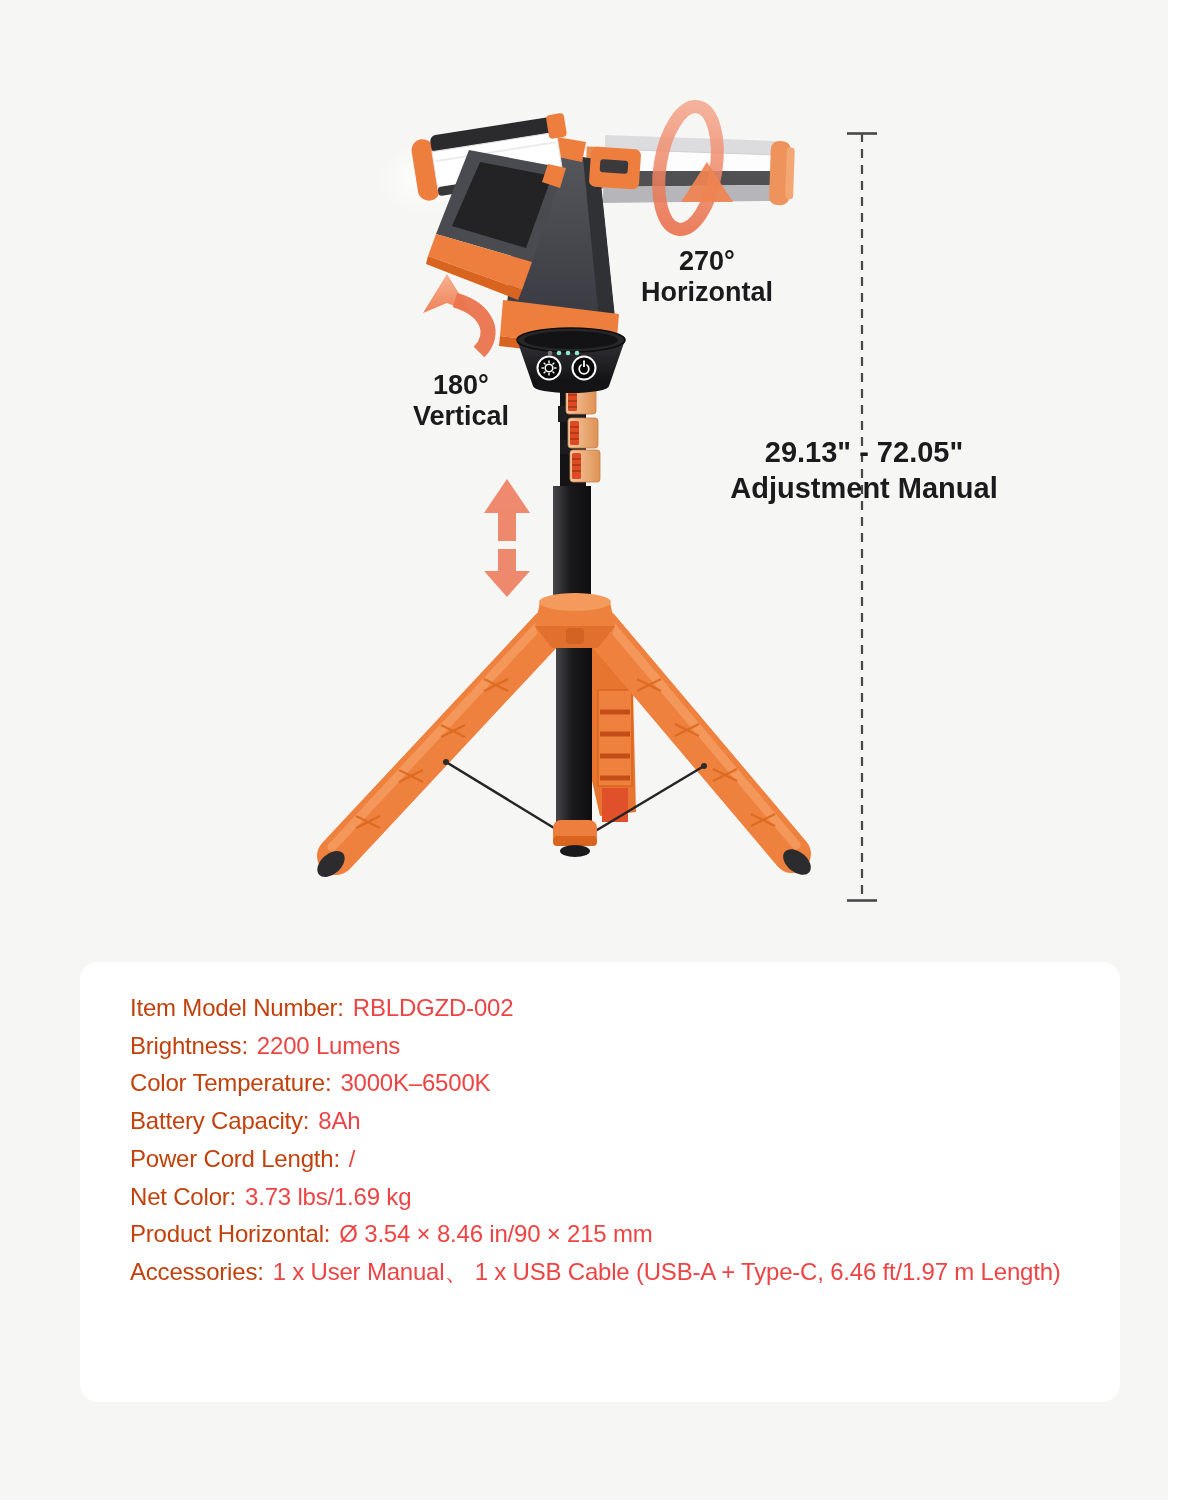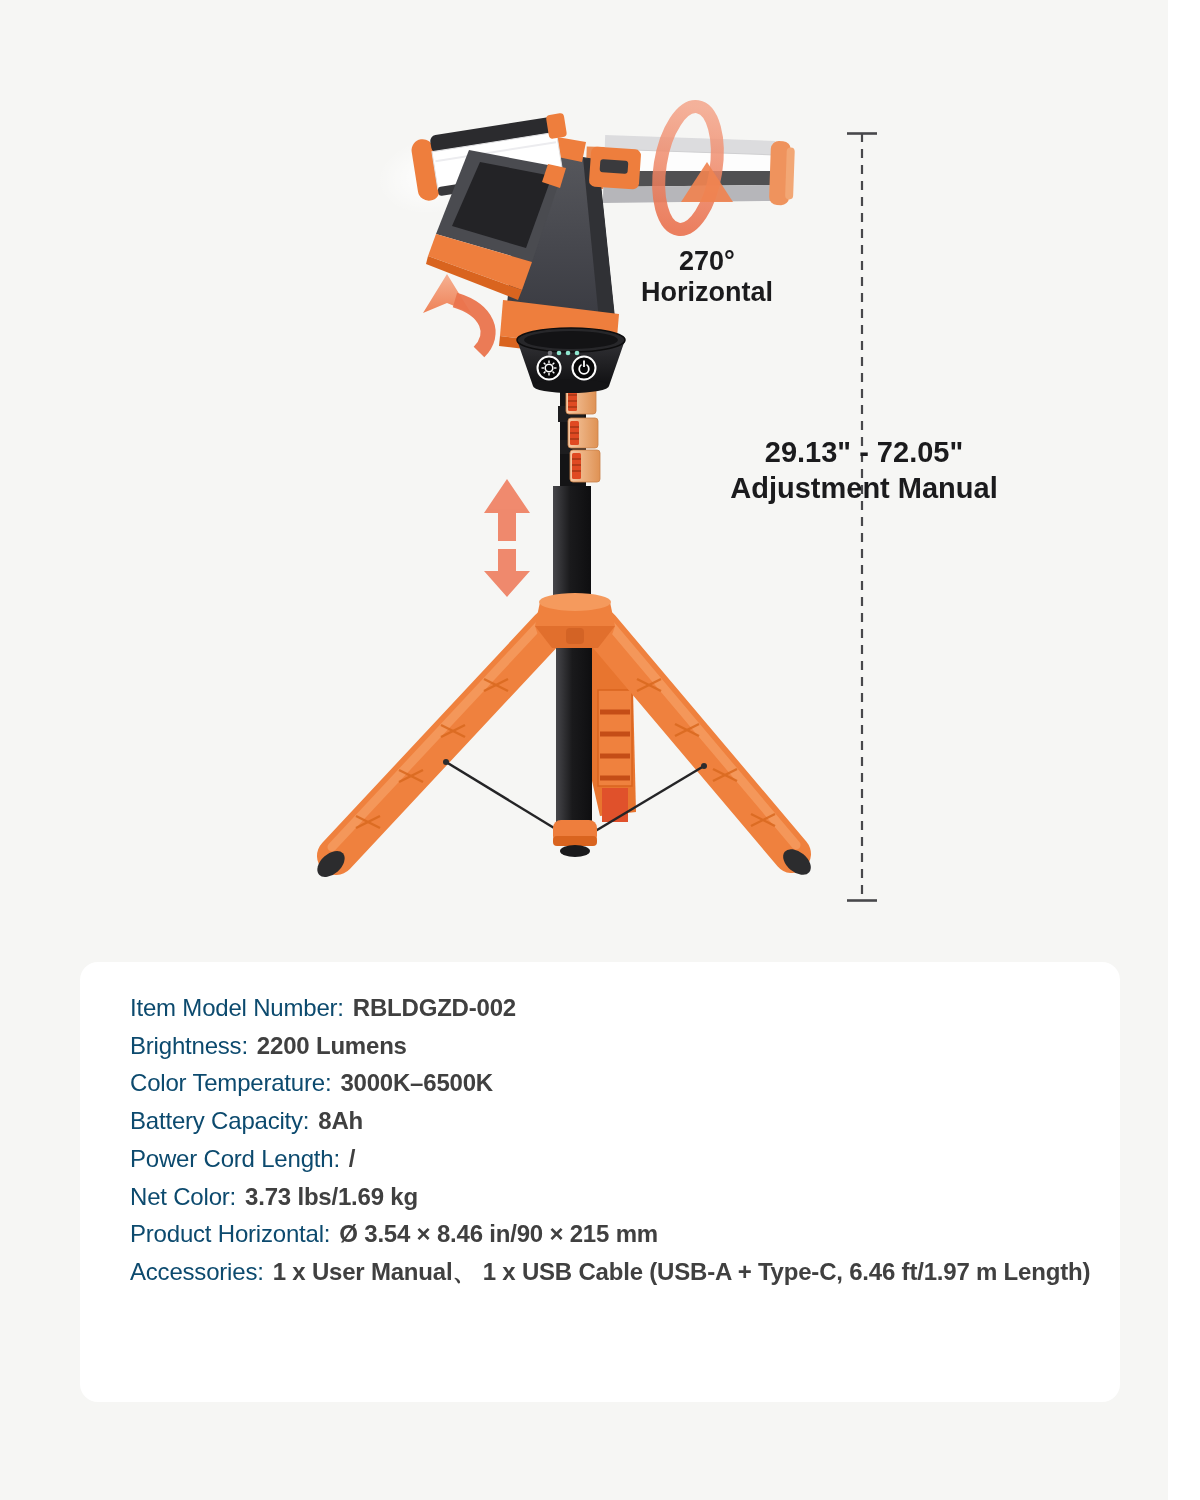--- a/index.html
+++ b/index.html
@@ -29,22 +29,22 @@
     border-radius:18px;
     box-sizing:border-box;
     padding:27px 36px 0 50px;
   }
   .spec-row{
     line-height:37.7px;
     font-size:24px;
     letter-spacing:-0.2px;
     white-space:nowrap;
   }
-  .spec-label{color:#0c4a6e;font-weight:400;}
-  .spec-value{color:#404040;font-weight:700;margin-left:9px;}
+  .spec-label{color:#c2410c;font-weight:400;}
+  .spec-value{color:#ef4444;font-weight:400;margin-left:9px;}
 </style>
 </head>
 <body>
 
 <div class="page">
 
   <svg class="product-svg" width="1200" height="960" viewBox="0 0 1200 960">
     <defs>
       <linearGradient id="bodyGrad" x1="0" y1="0" x2="0" y2="1">
         <stop offset="0" stop-color="#57585d"></stop>
@@ -261,20 +261,24 @@
       <polygon points="507,479 484,513 498,513 498,541 516,541 516,513 530,513"></polygon>
       <polygon points="498,549 516,549 516,571 530,571 507,597 484,571 498,571"></polygon>
     </g>
   </svg>
 
   <div class="annotation ann-270">
     <span class="line">270°</span>
     <span class="line">Horizontal</span>
   </div>
 
+  <div class="annotation ann-180">
+    <span class="line">180°</span>
+    <span class="line">Vertical</span>
+  </div>
 
   <div class="annotation ann-range">
     <span class="line">29.13" - 72.05"</span>
     <span class="line">Adjustment Manual</span>
   </div>
 
   <div class="spec-card">
     <div class="spec-row">
       <span class="spec-label">Item Model Number:</span><span class="spec-value">RBLDGZD-002</span>
     </div>

